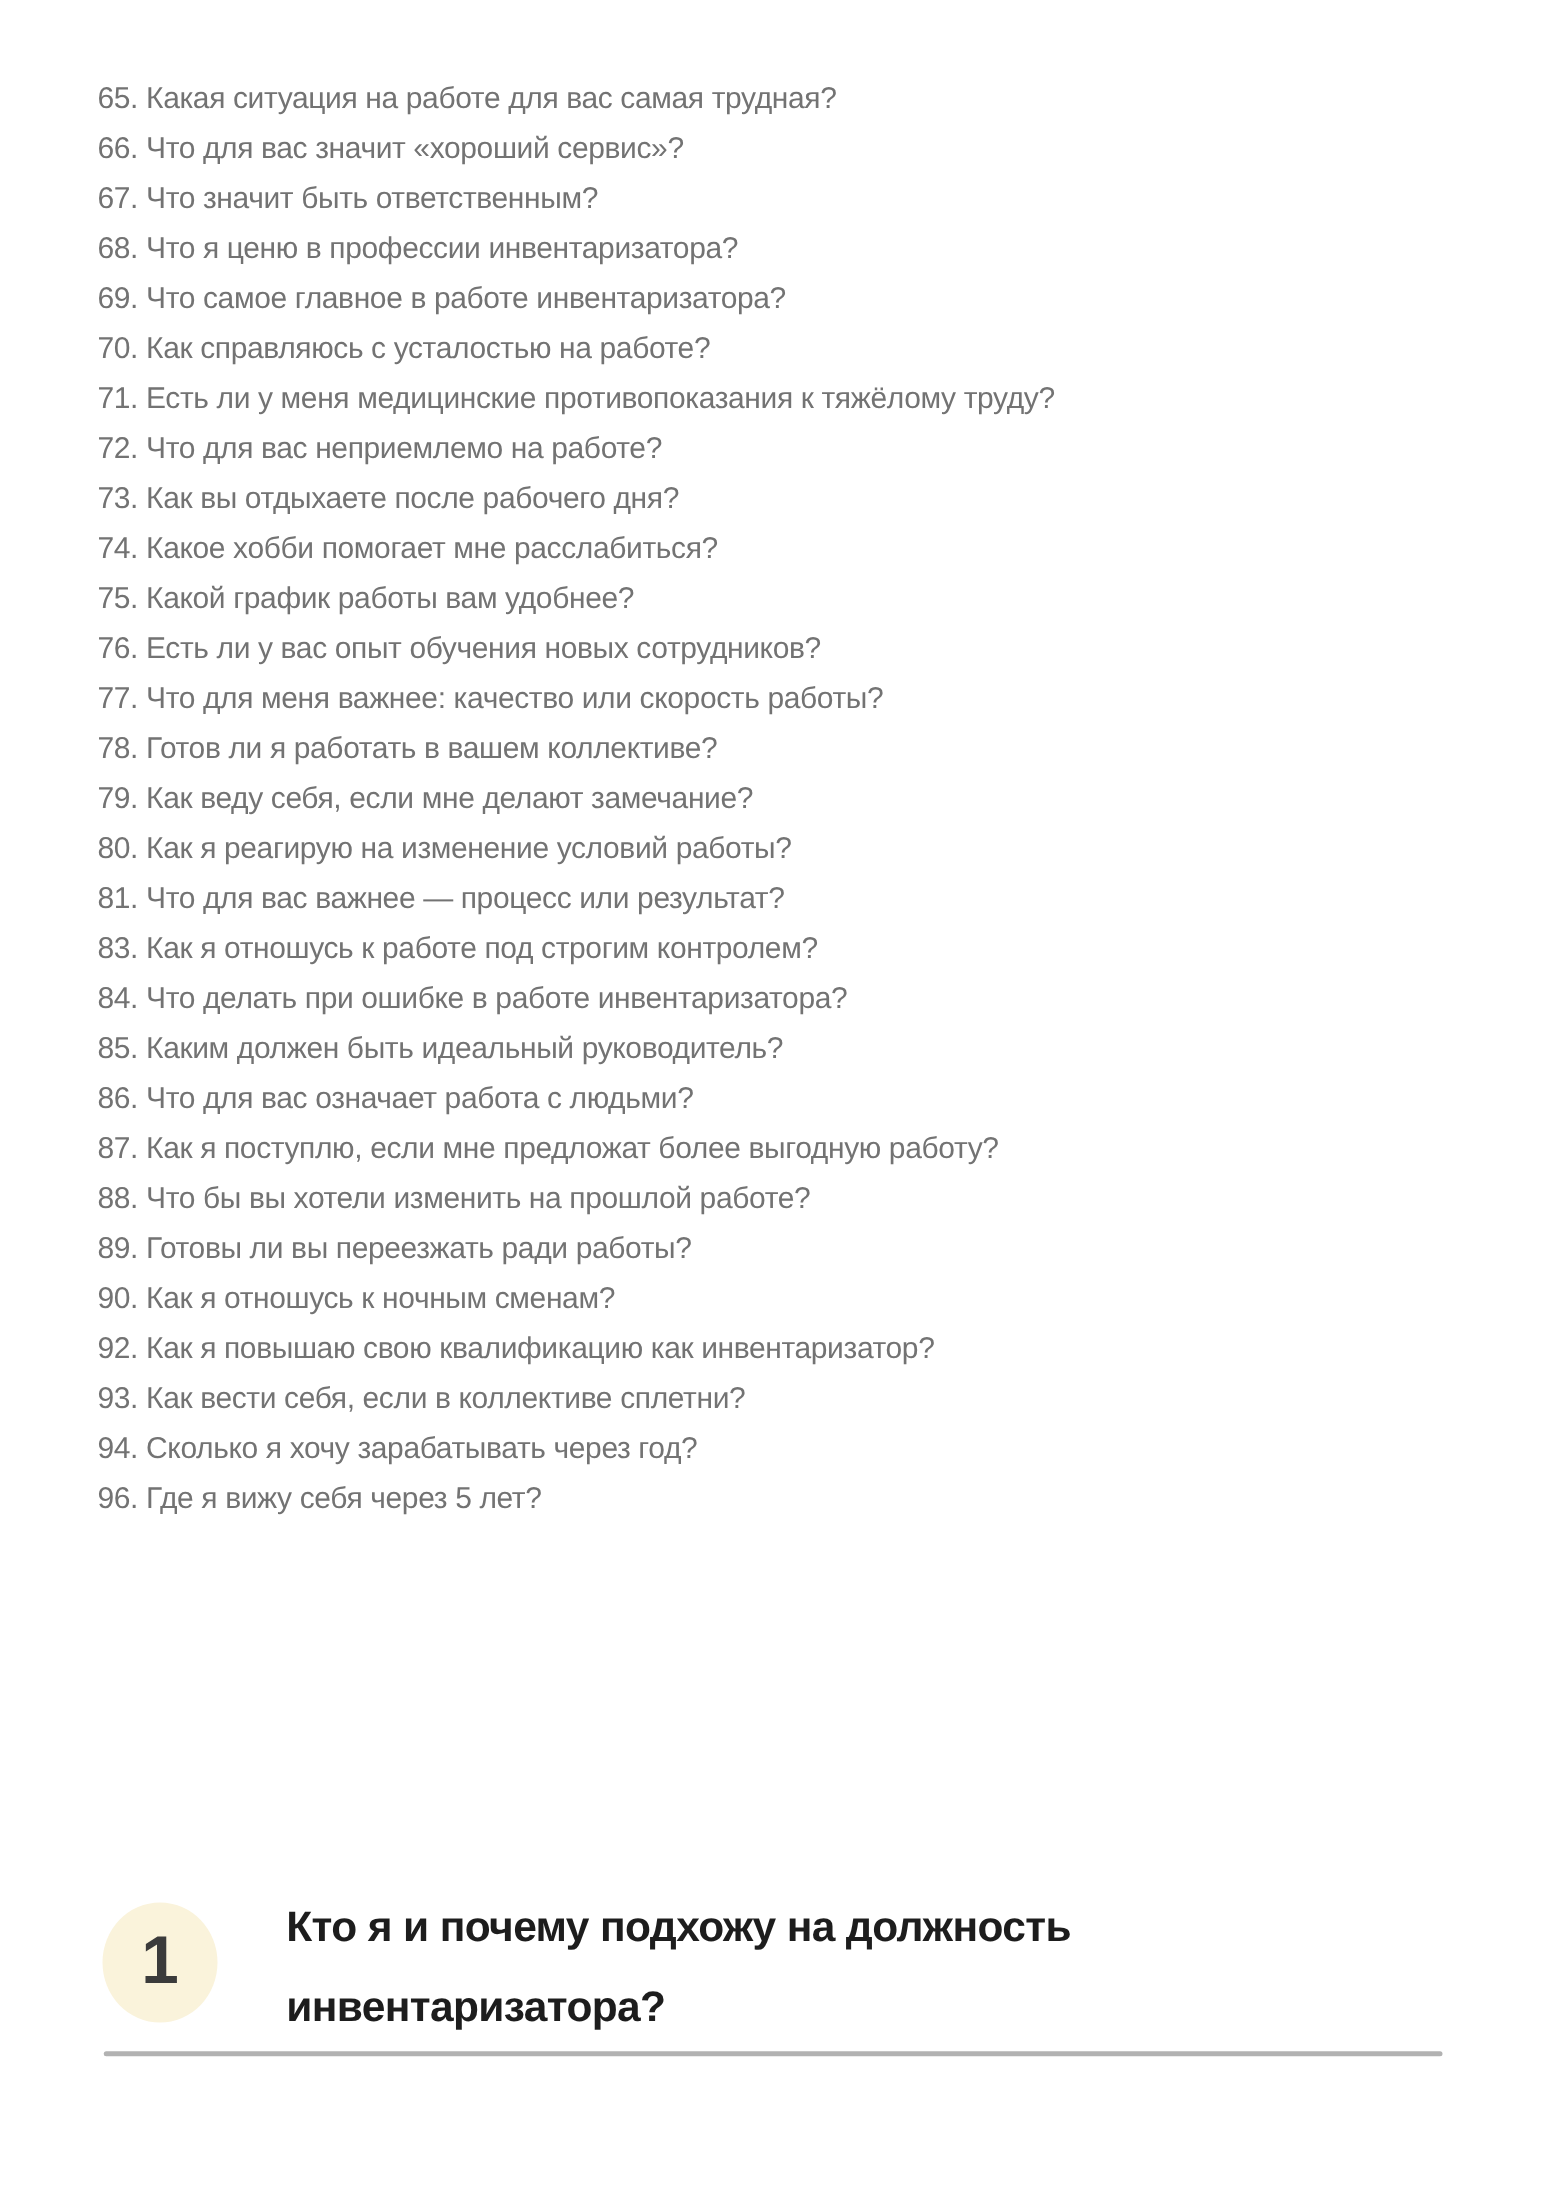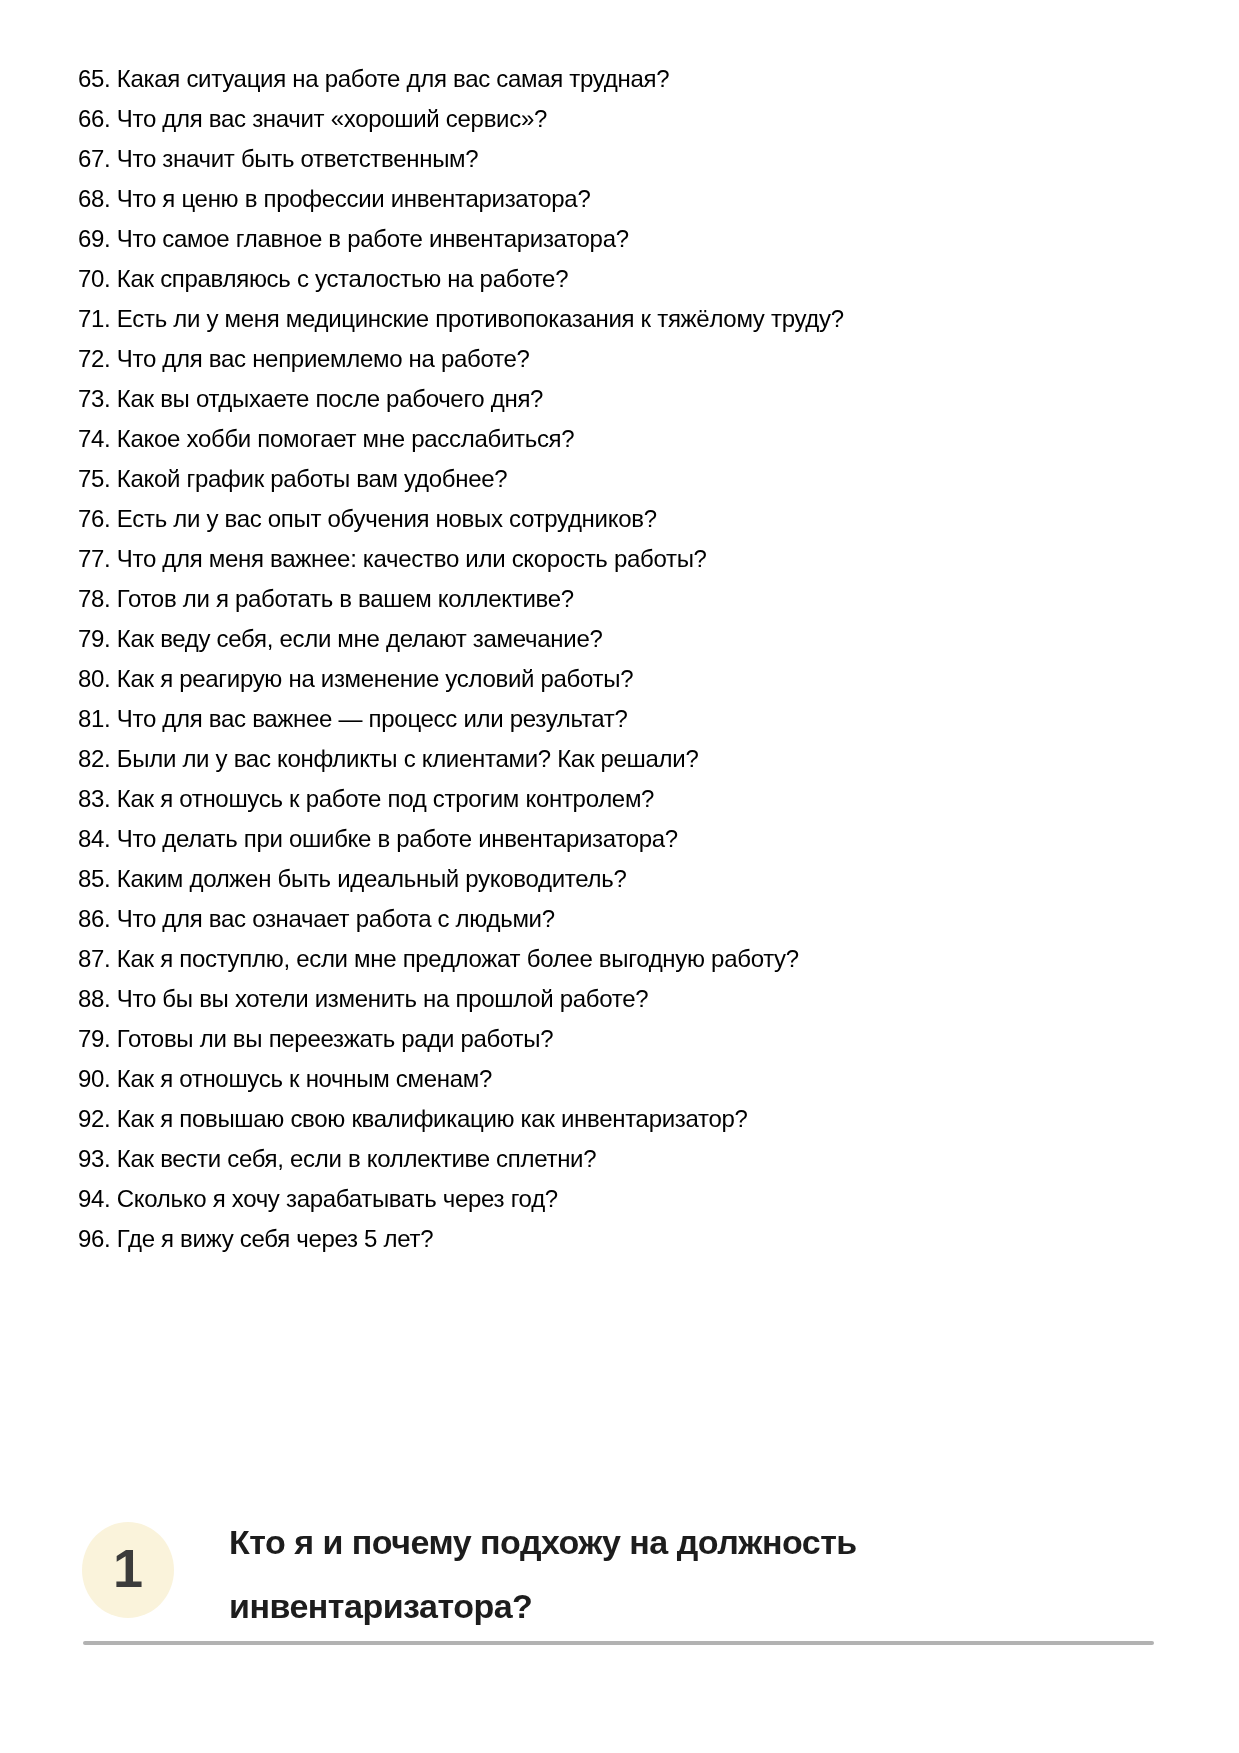--- a/index.html
+++ b/index.html
@@ -66,46 +66,45 @@
     height: 4px;
     background: #b2b2b2;
     border-radius: 2px;
   }
 </style>
 </head>
 <body>
 
 <div class="page" style="background: rgb(255, 255, 255);">
 
-  <div class="q-list" style="color: #000000;">
+  <div class="q-list" style="color: #737373;">
       <div class="q-row">65. Какая ситуация на работе для вас самая трудная?</div>
       <div class="q-row">66. Что для вас значит «хороший сервис»?</div>
       <div class="q-row">67. Что значит быть ответственным?</div>
       <div class="q-row">68. Что я ценю в профессии инвентаризатора?</div>
       <div class="q-row">69. Что самое главное в работе инвентаризатора?</div>
       <div class="q-row">70. Как справляюсь с усталостью на работе?</div>
       <div class="q-row">71. Есть ли у меня медицинские противопоказания к тяжёлому труду?</div>
       <div class="q-row">72. Что для вас неприемлемо на работе?</div>
       <div class="q-row">73. Как вы отдыхаете после рабочего дня?</div>
       <div class="q-row">74. Какое хобби помогает мне расслабиться?</div>
       <div class="q-row">75. Какой график работы вам удобнее?</div>
       <div class="q-row">76. Есть ли у вас опыт обучения новых сотрудников?</div>
       <div class="q-row">77. Что для меня важнее: качество или скорость работы?</div>
       <div class="q-row">78. Готов ли я работать в вашем коллективе?</div>
       <div class="q-row">79. Как веду себя, если мне делают замечание?</div>
       <div class="q-row">80. Как я реагирую на изменение условий работы?</div>
       <div class="q-row">81. Что для вас важнее — процесс или результат?</div>
-      <div class="q-row">82. Были ли у вас конфликты с клиентами? Как решали?</div>
       <div class="q-row">83. Как я отношусь к работе под строгим контролем?</div>
       <div class="q-row">84. Что делать при ошибке в работе инвентаризатора?</div>
       <div class="q-row">85. Каким должен быть идеальный руководитель?</div>
       <div class="q-row">86. Что для вас означает работа с людьми?</div>
       <div class="q-row">87. Как я поступлю, если мне предложат более выгодную работу?</div>
       <div class="q-row">88. Что бы вы хотели изменить на прошлой работе?</div>
-      <div class="q-row">79. Готовы ли вы переезжать ради работы?</div>
+      <div class="q-row">89. Готовы ли вы переезжать ради работы?</div>
       <div class="q-row">90. Как я отношусь к ночным сменам?</div>
       <div class="q-row">92. Как я повышаю свою квалификацию как инвентаризатор?</div>
       <div class="q-row">93. Как вести себя, если в коллективе сплетни?</div>
       <div class="q-row">94. Сколько я хочу зарабатывать через год?</div>
       <div class="q-row">96. Где я вижу себя через 5 лет?</div>
     </div>
 
   <div class="section-badge" style="background: rgb(250, 243, 219);">
     <span class="section-badge-number" style="color: rgb(59, 59, 59);">1</span>
   </div>

